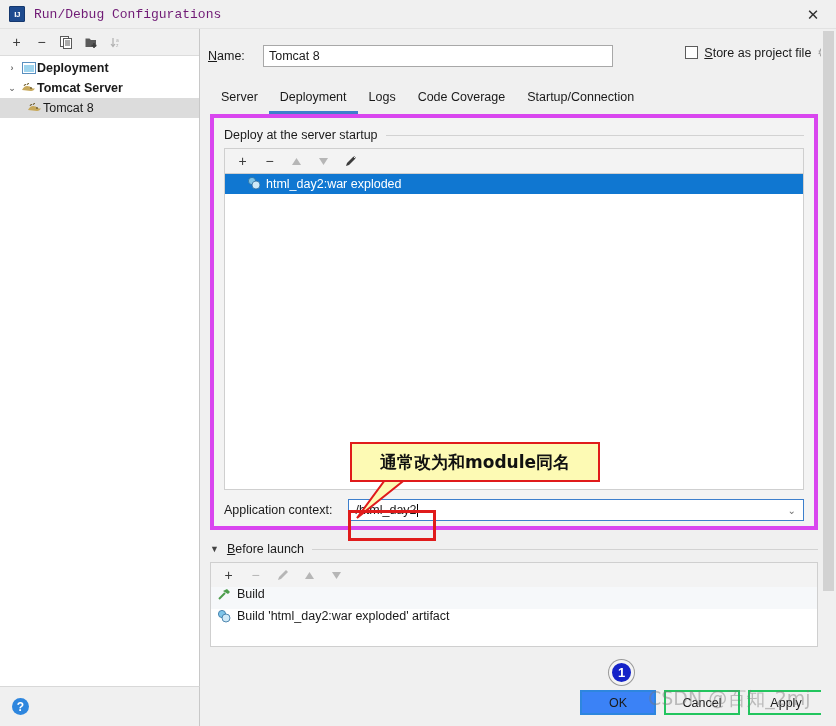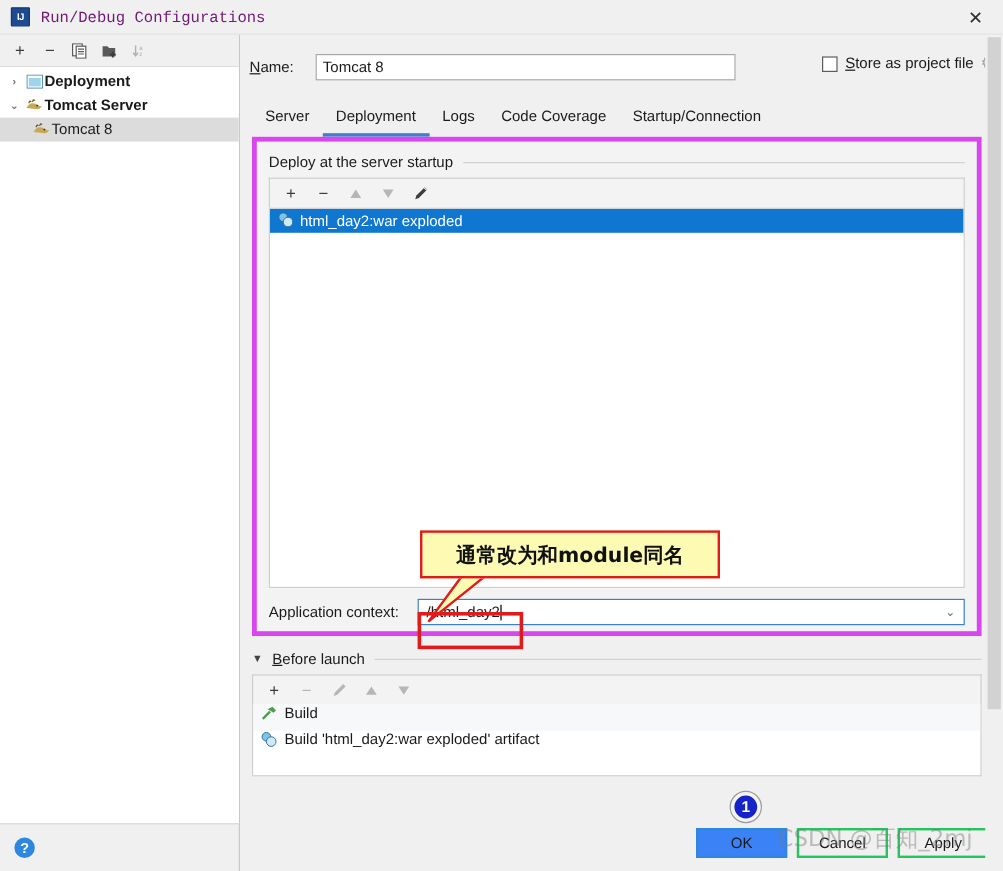--- a/index.html
+++ b/index.html
@@ -101,21 +101,21 @@
   }
   .lt-btn {
     width:23px; height:22px; display:flex; align-items:center; justify-content:center;
     cursor:pointer; color:#3c3c3c; font-size:14px;
   }
   .lt-btn.dim { color:#b6b6b6; cursor:default; }
   .list-area {
     border:1px solid #cfcfcf; background:#fff; height:317px; overflow:hidden;
   }
   .list-row {
-    height:20px; display:flex; align-items:center; padding-left:6px; gap:5px;
+    height:20px; display:flex; align-items:center; padding-left:22px; gap:5px;
     font-size:12.5px;
   }
   .list-row.selected { background:#1077d1; color:#fff; }
   .ctx-row {
     display:flex; align-items:center; margin-top:9px; gap:16px;
   }
   .ctx-label { font-size:12.5px; }
   .combo {
     flex:1 1 auto; height:22px; border:1px solid #3d7fcc; background:#fff;
     display:flex; align-items:center; padding:0 6px; position:relative;

